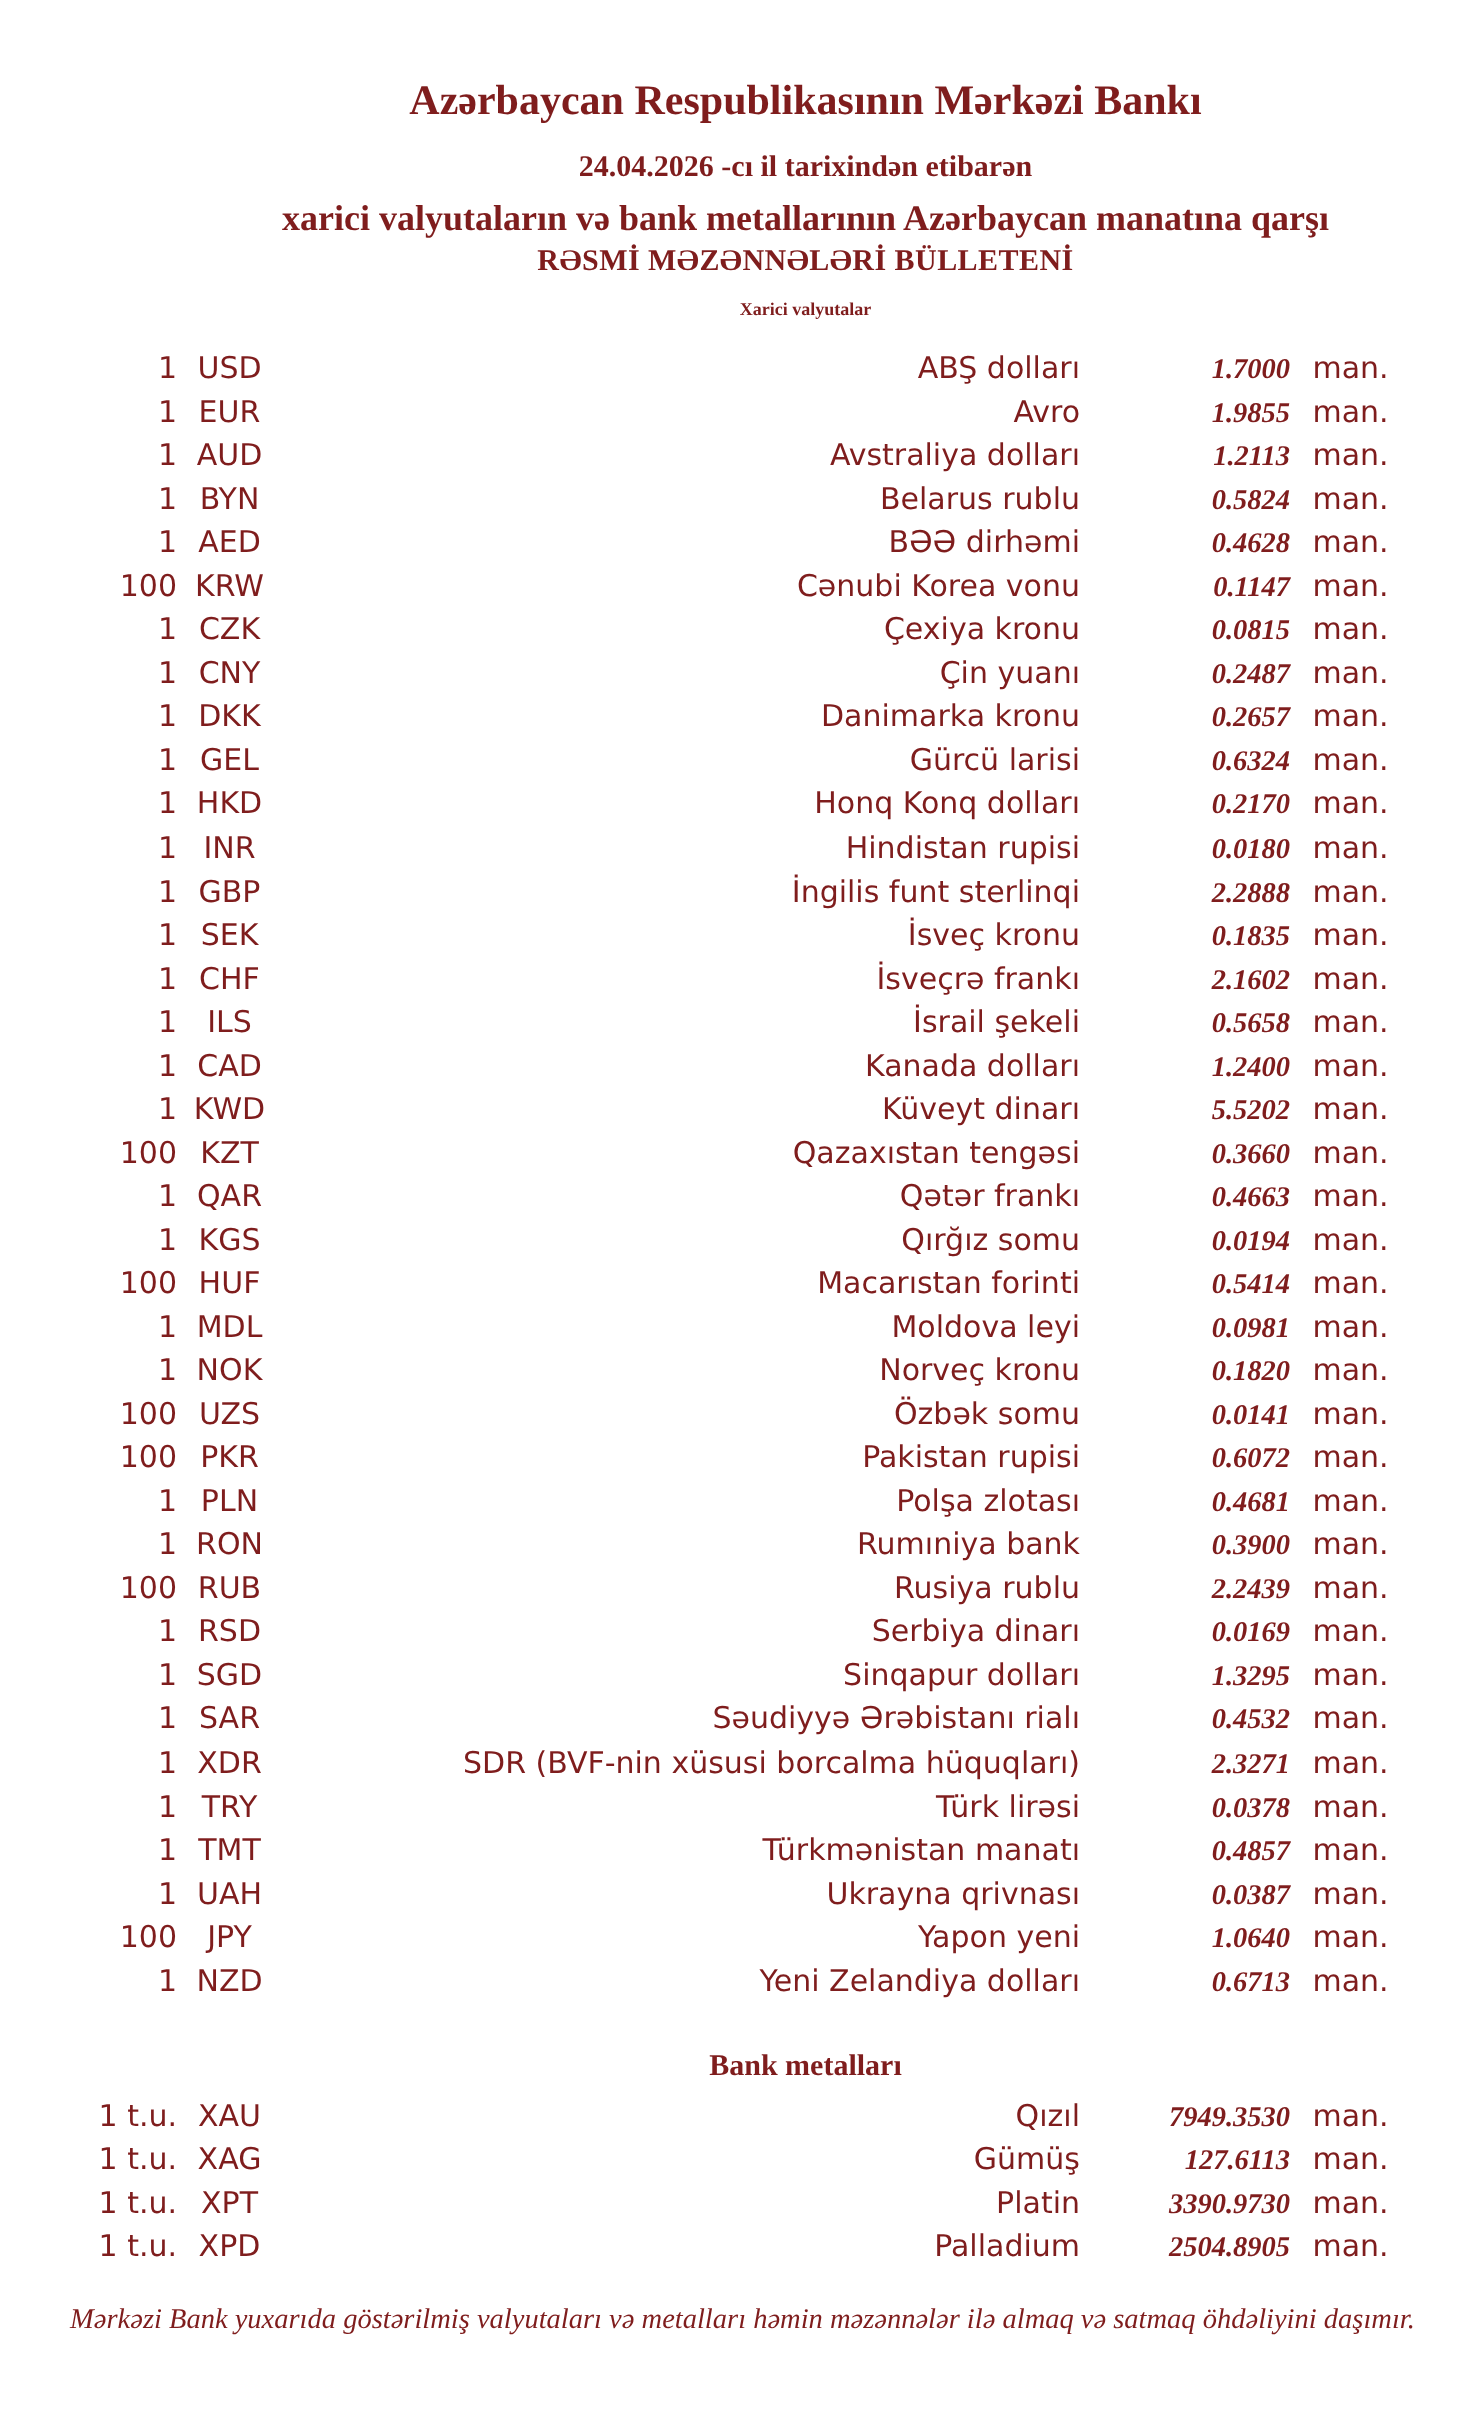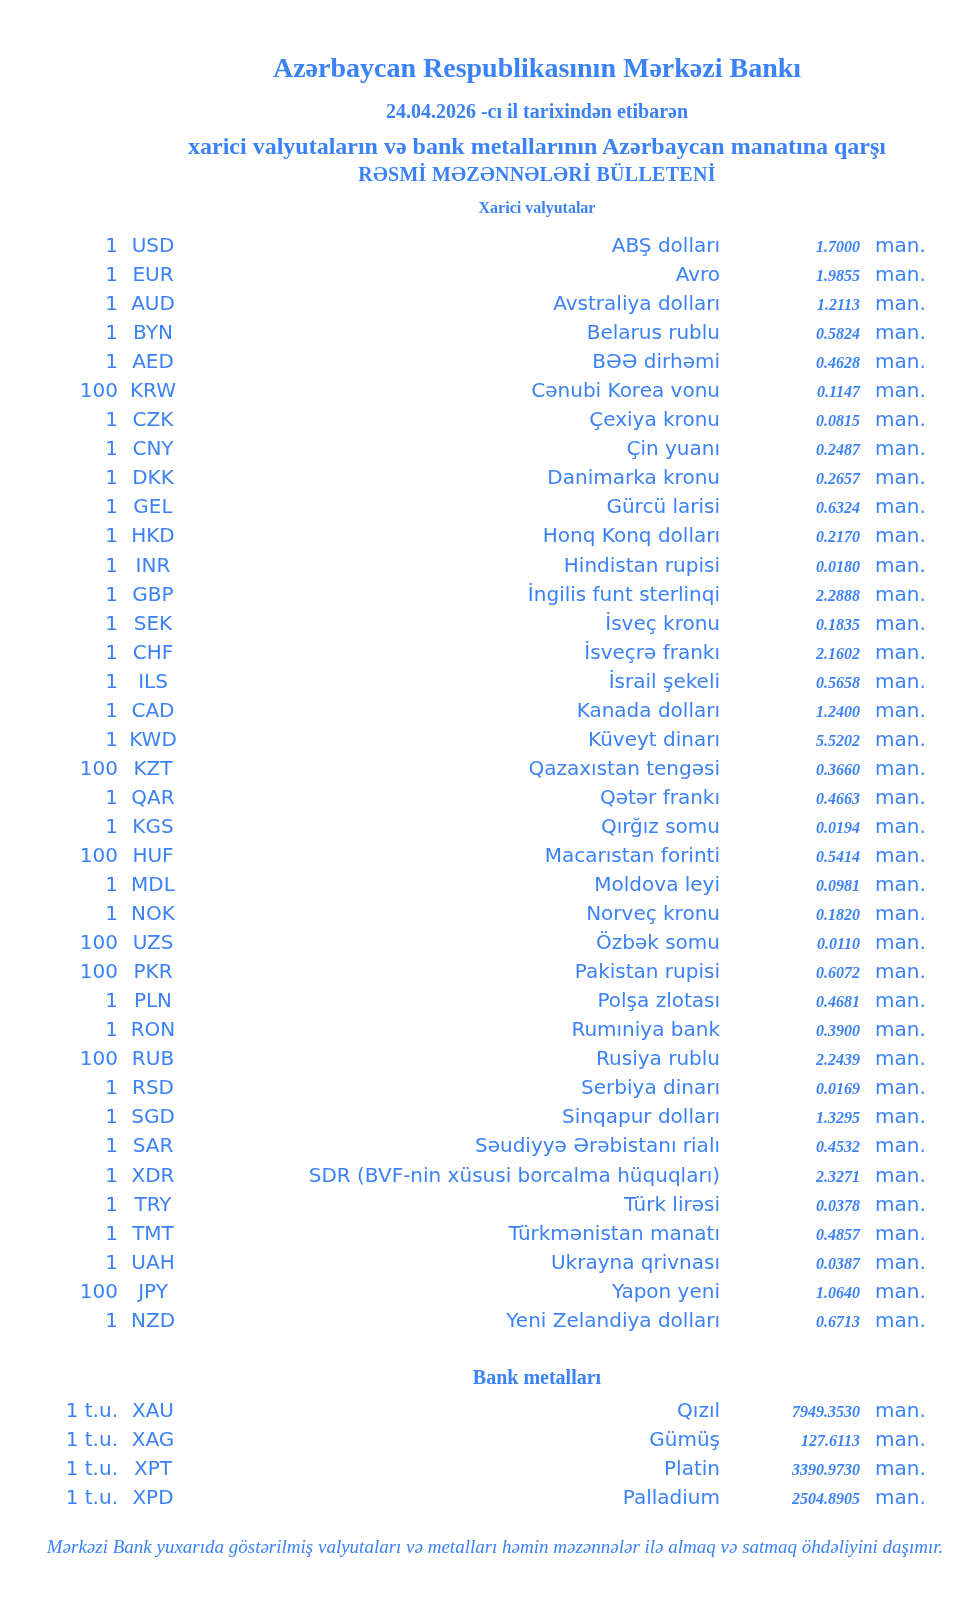--- a/index.html
+++ b/index.html
@@ -1,38 +1,38 @@
 <!DOCTYPE html>
 <html><head>
 <meta charset="utf-8">
 <style>
   html, body { margin: 0; padding: 0; background: #ffffff; }
   .page {
     position: relative;
     width: 974px;
     height: 1610px;
     background: #ffffff;
-    color: #3b82f6;
+    color: #7f1d1d;
     overflow: hidden;
   }
   
   .hline {
     position: absolute;
     left: 103px;
     width: 868px;
     text-align: center;
     font-family: "Liberation Serif", serif;
     font-weight: bold;
     white-space: nowrap;
   }
   .title    { top: 52px;  font-size: 28px; }
   .dateline { top: 100px; font-size: 20px; }
   .subtitle { top: 133px; font-size: 24px; }
   .bulletin { top: 163px; font-size: 20px; letter-spacing: 0.3px; }
-  .sec-cur  { top: 199px; font-size: 16px; }
+  .sec-cur  { top: 199px; font-size: 12px; }
   .sec-met  { top: 1366px; font-size: 20px; }
 
   
   .rates-table { position: absolute; left: 0; width: 974px; }
   #currencies-table { top: 231px; }
   #metals-table     { top: 1396px; }
 
   .row {
     display: flex;
     align-items: baseline;
@@ -43,21 +43,21 @@
   }
   .row > span { line-height: 29.05px; white-space: nowrap; overflow: visible; }
   .cell-qty  { width: 118px; text-align: right; flex: none; }
   .cell-code { width: 58px;  margin-left: 6px; text-align: center; flex: none; }
   .cell-name { flex: 1; margin-left: 8px; text-align: right; }
   .cell-rate {
     width: 140px; flex: none; text-align: right;
     font-family: "Liberation Serif", serif;
     font-style: italic;
     font-weight: bold;
-    font-size: 16px;
+    font-size: 19px;
   }
   .cell-unit { width: 52px; flex: none; margin-left: 15px; text-align: left; }
 
   .footer-note {
     position: absolute;
     top: 1536px;
     left: 16px;
     width: 958px;
     text-align: center;
     font-family: "Liberation Serif", serif;
@@ -269,21 +269,21 @@
         <span class="cell-code">NOK</span>
         <span class="cell-name">Norveç kronu</span>
         <span class="cell-rate">0.1820</span>
         <span class="cell-unit">man.</span>
       </div>
 
       <div class="row">
         <span class="cell-qty">100</span>
         <span class="cell-code">UZS</span>
         <span class="cell-name">Özbək somu</span>
-        <span class="cell-rate">0.0110</span>
+        <span class="cell-rate">0.0141</span>
         <span class="cell-unit">man.</span>
       </div>
 
       <div class="row">
         <span class="cell-qty">100</span>
         <span class="cell-code">PKR</span>
         <span class="cell-name">Pakistan rupisi</span>
         <span class="cell-rate">0.6072</span>
         <span class="cell-unit">man.</span>
       </div>

